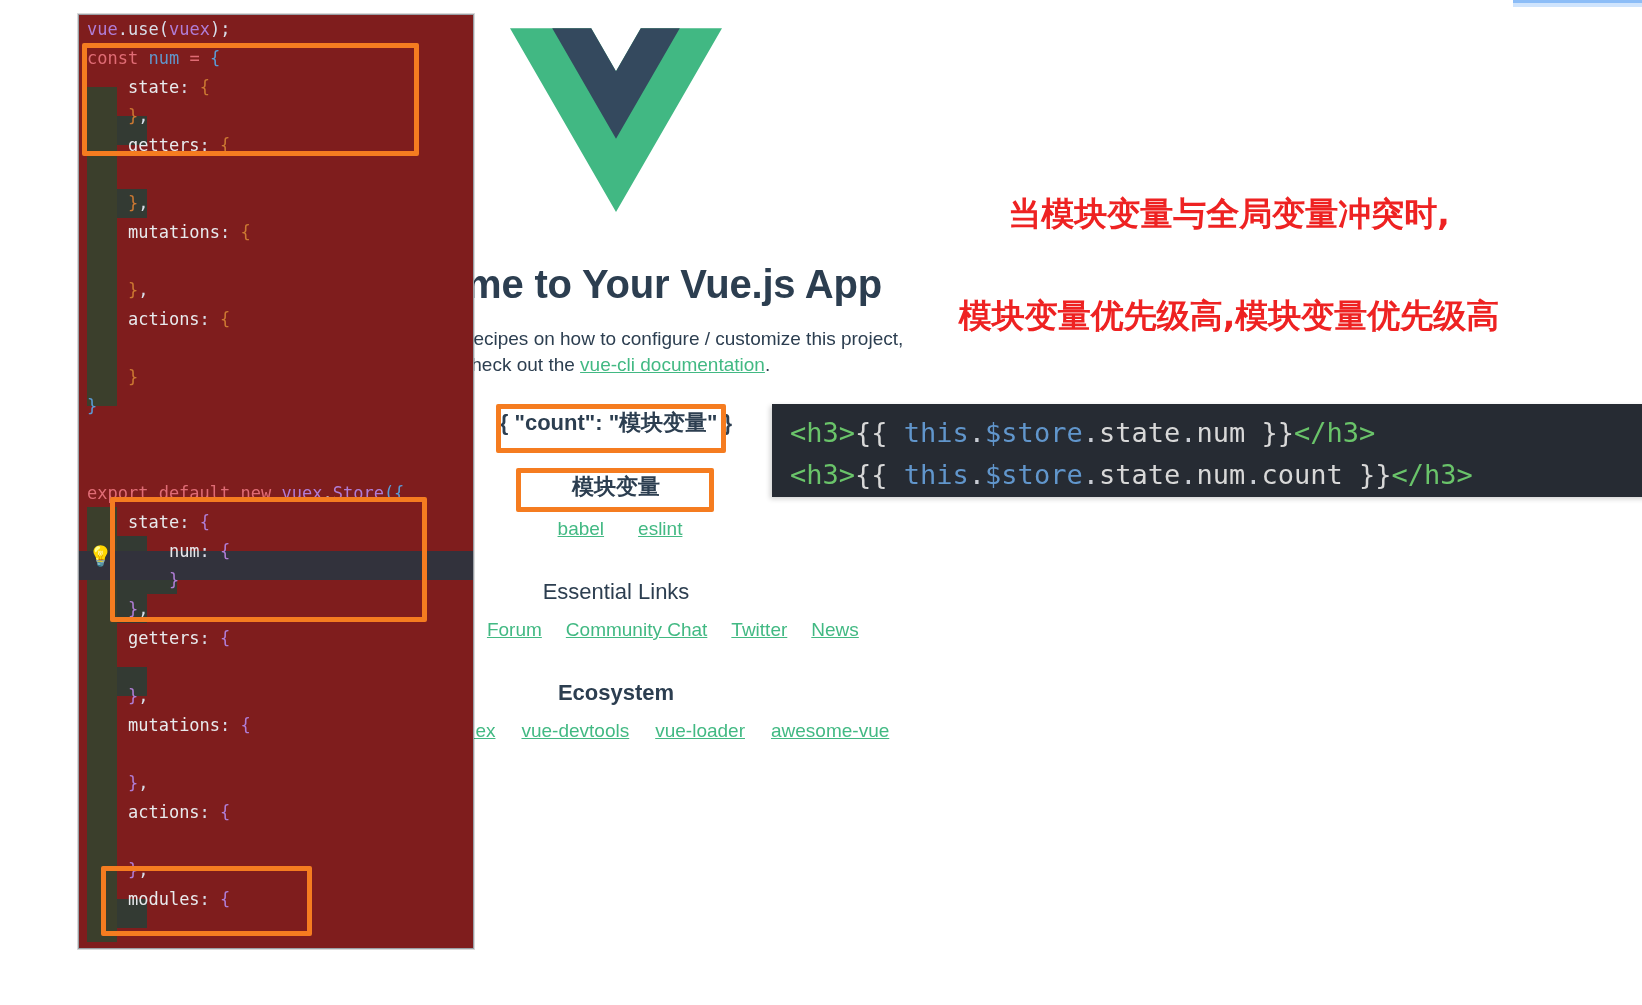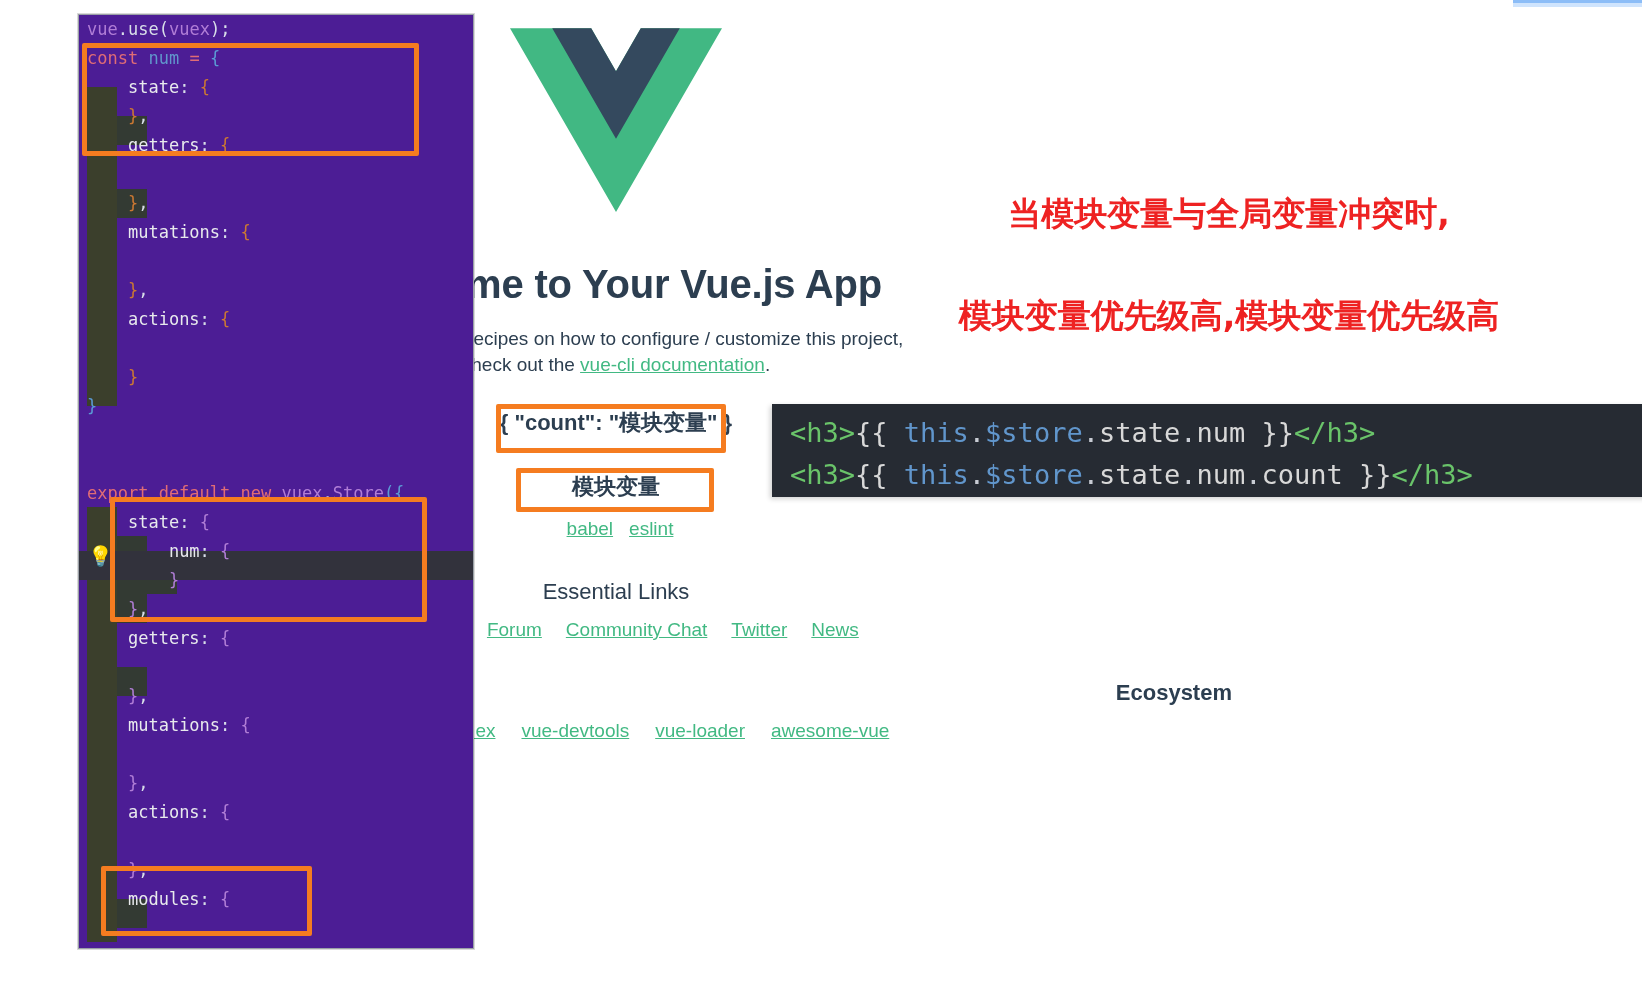--- a/index.html
+++ b/index.html
@@ -40,44 +40,44 @@
     font-size:22px;font-weight:bold;color:#2c3e50;
   }
   #store-count{
     position:absolute;left:0px;top:472px;width:1232px;
     font-size:22px;font-weight:bold;color:#2c3e50;
   }
   #plugin-links{
     position:absolute;left:0px;top:518px;width:1232px;
     font-size:19px;
   }
-  #plugin-links a{margin:0 4px;padding-left:8px;}
+  #plugin-links a{margin:0 13px;padding-left:8px;}
   #h3-essential{
     position:absolute;left:0px;top:579px;width:1232px;
     font-size:22px;font-weight:normal;color:#2c3e50;
   }
   #essential-links{
     position:absolute;left:0px;top:619px;width:1232px;
     font-size:19px;
   }
   #essential-links a{margin:0 12px;}
   #h3-ecosystem{
     position:absolute;left:0px;top:680px;width:1232px;
-    font-size:22px;font-weight:bold;color:#2c3e50;text-align:right;
+    font-size:22px;font-weight:bold;color:#2c3e50;
   }
   #ecosystem-links{
     position:absolute;left:0px;top:720px;width:1232px;
     font-size:19px;
   }
   #ecosystem-links a{margin:0 13px;}
 
   
   #editor{
     position:absolute;left:78px;top:14px;width:396px;height:935px;
-    background:#4c1d95;
+    background:#7f1d1d;
     border:1px solid #9aa0a6;
     box-sizing:border-box;
     overflow:hidden;
     font-family:"DejaVu Sans Mono","Liberation Mono",monospace;
     font-size:17px;
     line-height:29px;
     color:#c8ccd4;
     box-shadow:0 0 0 1px rgba(0,0,0,0.15);
   }
   .ln{white-space:pre;height:29px;padding-left:8px;}

